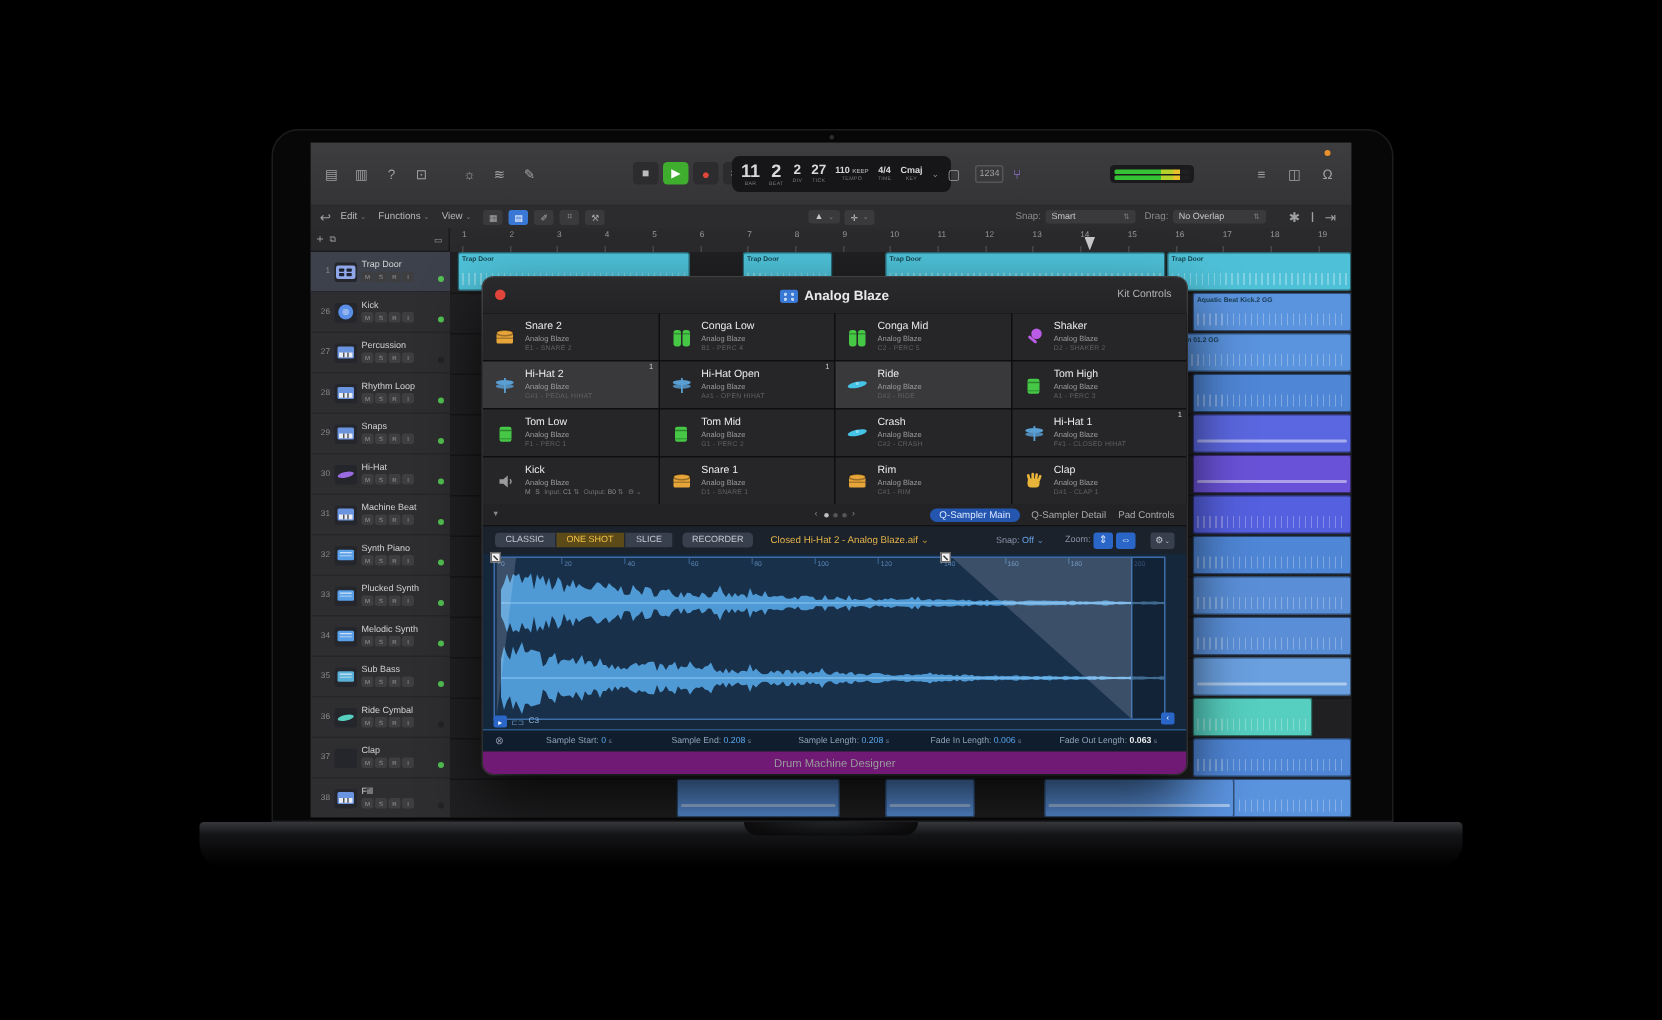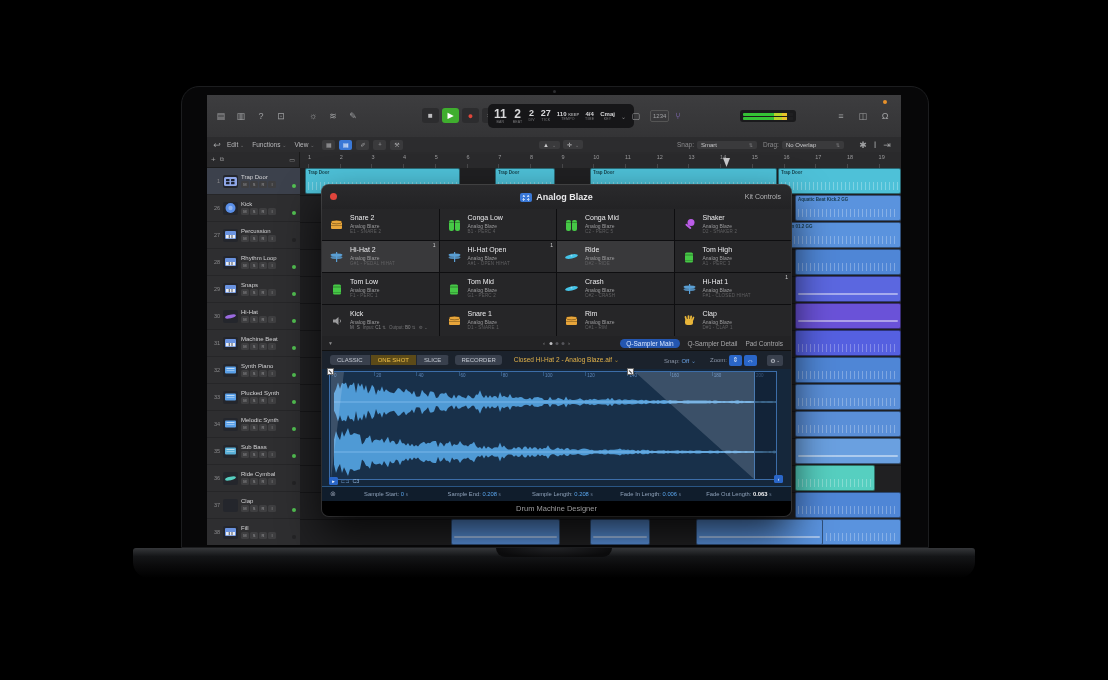--- a/index.html
+++ b/index.html
@@ -129,21 +129,21 @@
   #wave-note{font-size:5.5px;color:#8fb2d8;}
   #wave-right-btn{position:absolute;right:8px;bottom:3px;}
   
   #qs-info{left:0;top:301px;width:469px;height:15px;position:absolute;background:#101d2c;border-top:1px solid #2a5684;display:flex;align-items:center;padding:0 8px;box-sizing:border-box;gap:0;}
   #info-close{color:#8a94a6;font-size:7px;margin-right:6px;}
   .info-item{flex:1;text-align:center;font-size:5.8px;color:#8fa2ba;white-space:nowrap;}
   .info-item b{color:#5aa6ee;font-weight:normal;}
   .info-item .unit{color:#6a7c94;font-size:4.5px;}
   .info-item.white b{color:#f2f2f4;font-weight:bold;}
   
-  #dmd-footer{left:0;top:316px;width:469px;height:15px;position:absolute;background:#000000;display:flex;align-items:center;justify-content:center;font-size:7.5px;color:#9a9a9c;}
+  #dmd-footer{left:0;top:316px;width:469px;height:15px;position:absolute;background:#701a75;display:flex;align-items:center;justify-content:center;font-size:7.5px;color:#9a9a9c;}
 </style>
 </head>
 <body>
 
 <div id="laptop-screen" class="abs"></div>
 <div id="camera-dot" class="abs"></div>
 
 <div id="screen" class="abs">
 
   <div id="toolbar" class="abs">

